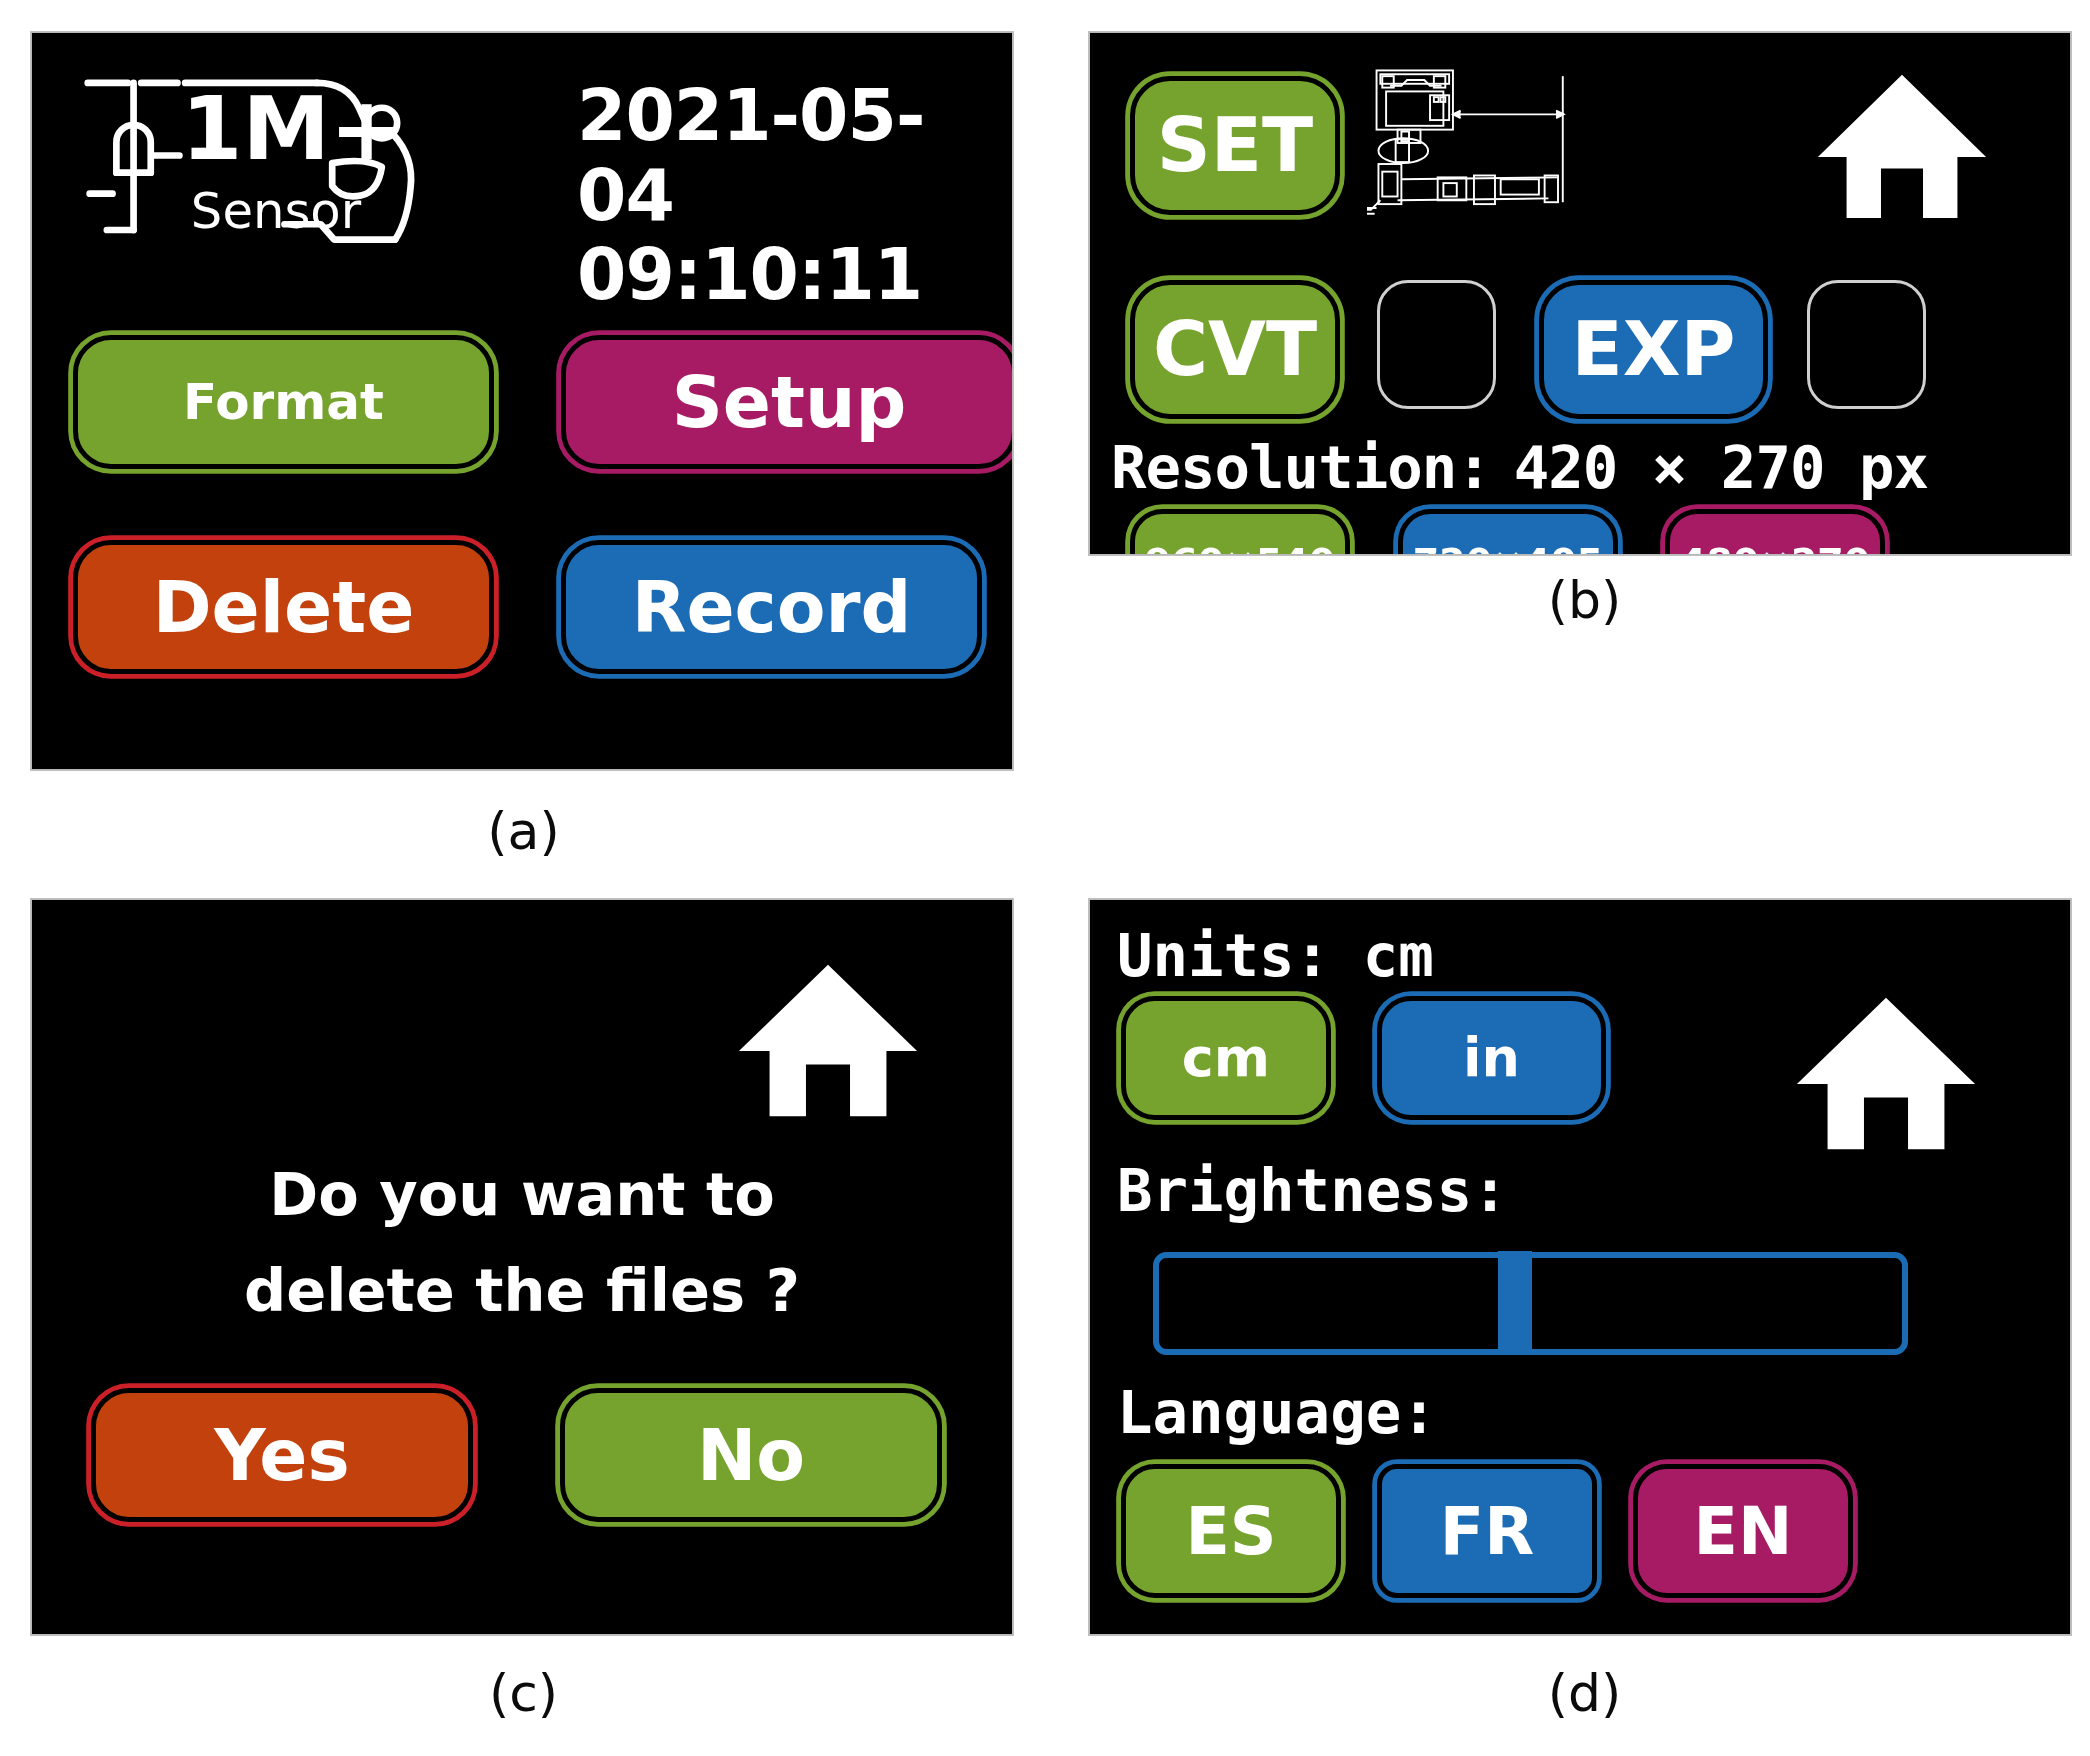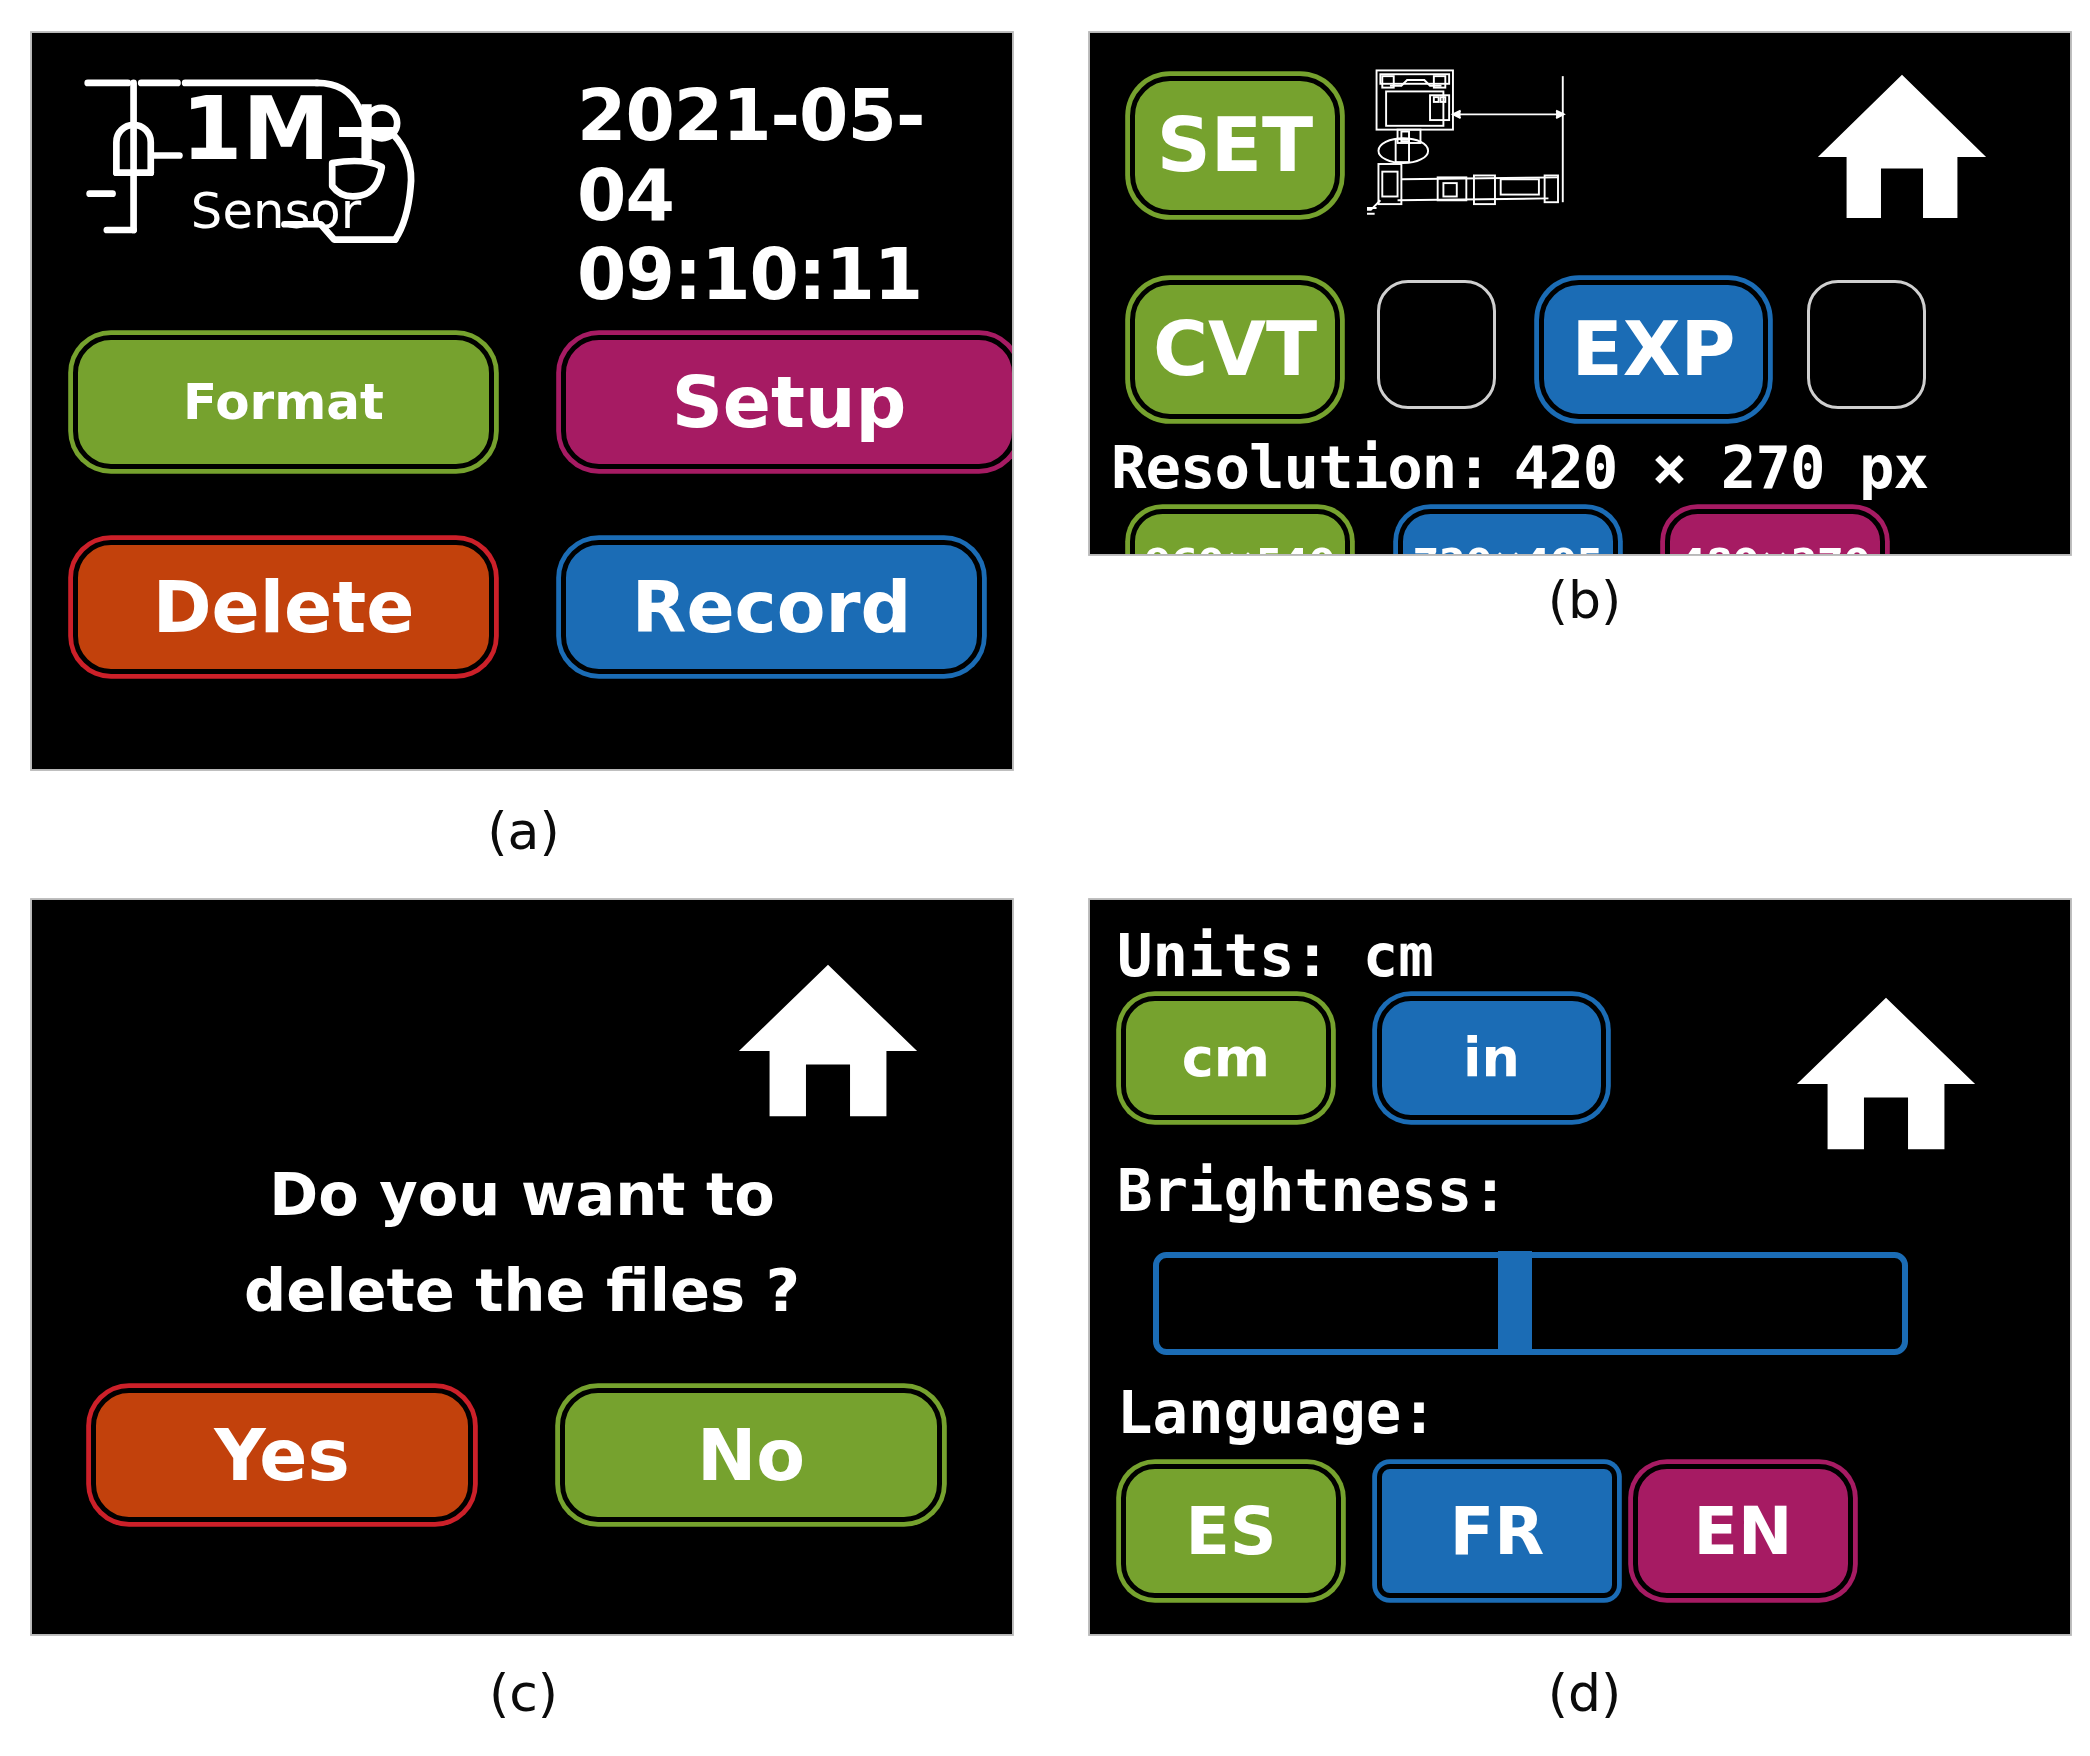--- a/index.html
+++ b/index.html
@@ -132,21 +132,21 @@
     position:absolute;top:-6.7px;height:103px;width:34px;
     background:#1B6CB5;
   }
 
   #language-label{
     position:absolute;left:27px;top:478px;
     color:#ffffff;font-size:59px;font-weight:700;
     font-family:"DejaVu Sans Mono", monospace;white-space:nowrap;
   }
   #btn-lang-0{left:31px; top:564px;width:220px;height:134px;border-radius:34px;font-size:65px;}
-  #btn-lang-1{left:287px;top:564px;width:240px;height:134px;border-radius:13px;font-size:65px;}
+  #btn-lang-1{left:287px;top:564px;width:220px;height:134px;border-radius:20px;font-size:65px;}
   #btn-lang-2{left:543px;top:564px;width:220px;height:134px;border-radius:34px;font-size:65px;}
 
   svg{display:block;overflow:visible;}
 </style>
 </head>
 <body>
 
 <div class="figure">
 
   <div class="panel" id="panel-a">

